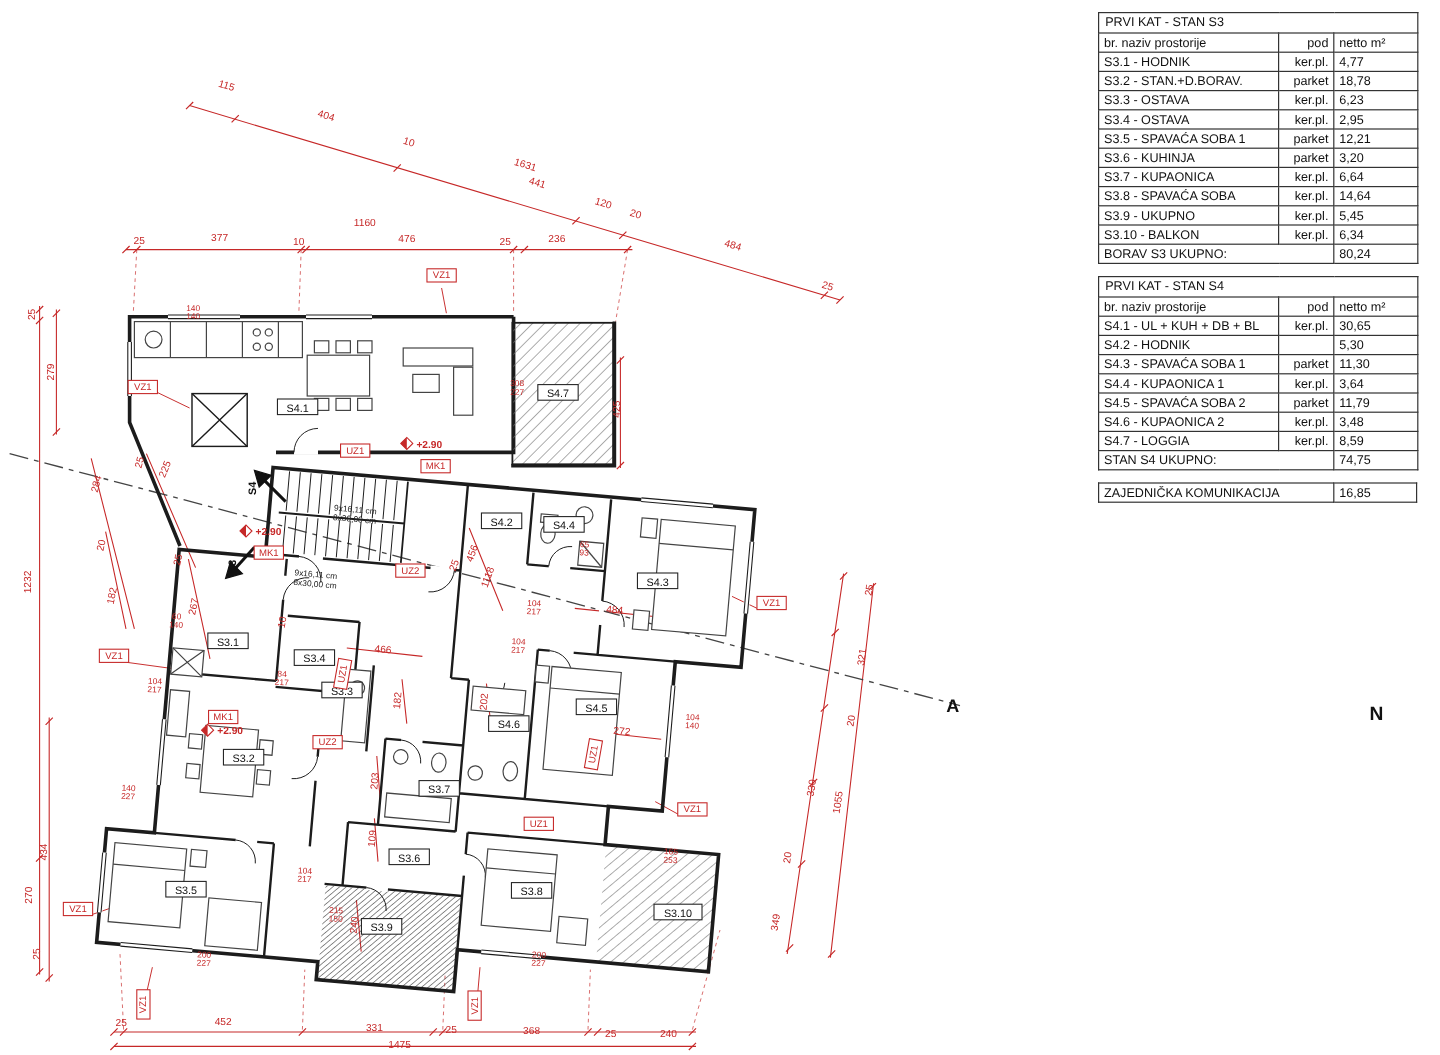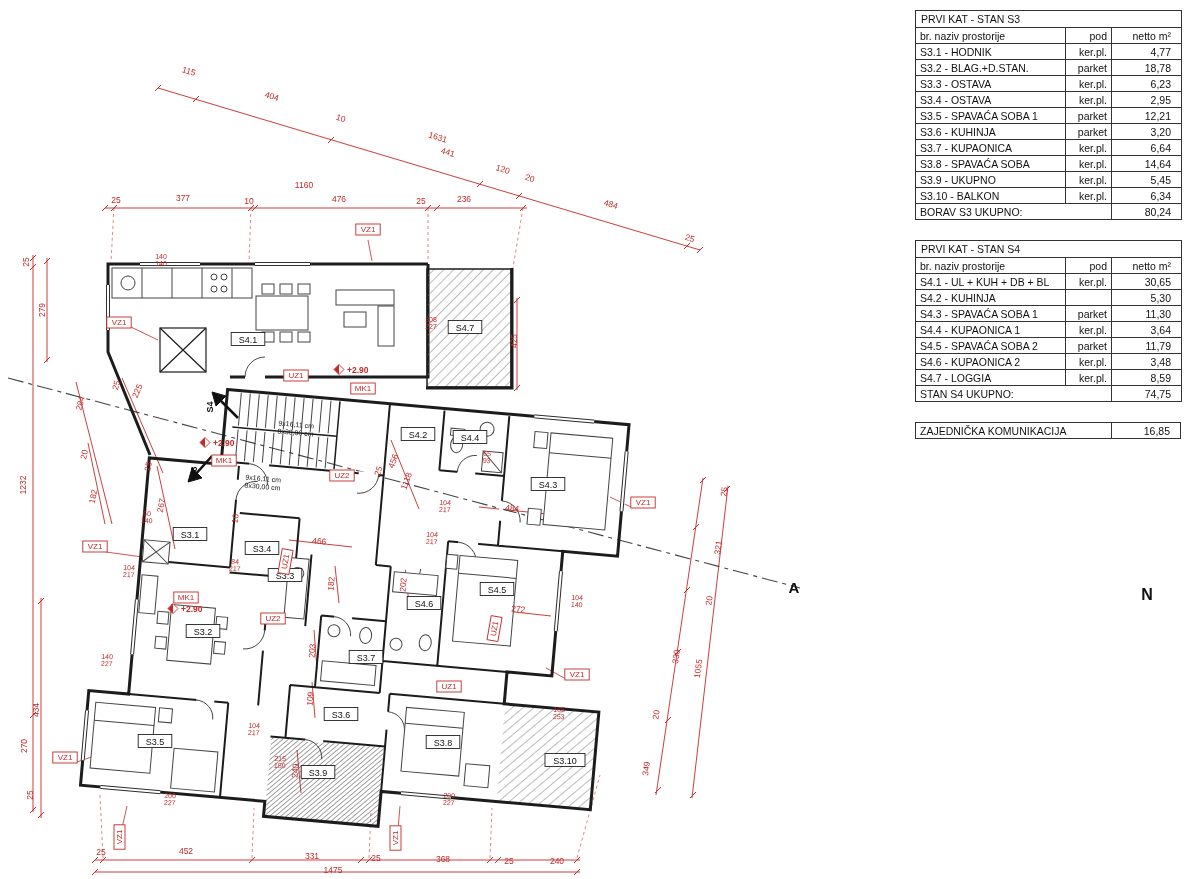--- a/index.html
+++ b/index.html
@@ -9,24 +9,24 @@
   svg.plan{position:absolute;left:0;top:0}
   svg text{font-family:"Liberation Sans",sans-serif}
   .dim{fill:#c62828;font-size:8.5px;text-anchor:middle}
   .fix{fill:#c62828;font-size:7px;text-anchor:middle}
   .roomtxt{fill:#111;font-size:9px;text-anchor:middle}
   .redtxt{fill:#c62828;font-size:8px;text-anchor:middle}
   .note{fill:#222;font-size:7px;text-anchor:middle}
   .misc{fill:#111;text-anchor:middle}
   .elev{fill:#c62828;font-size:8.5px;font-weight:bold}
   .tables{position:absolute;left:915px;top:10px;width:266px;font-size:10.5px}
-  table.t{border-collapse:collapse;width:100%;margin-bottom:20px;table-layout:fixed}
+  table.t{border-collapse:collapse;width:100%;margin-bottom:10px;table-layout:fixed}
   table.t td{border:1px solid #333;height:16px;padding:1px 4px;overflow:hidden;white-space:nowrap}
   table.t td.title{padding:2px 5px}
-  table.t td.num{text-align:right;padding-right:10px}
+  table.t td.num{text-align:left;padding-right:10px}
   table.t td.pod{text-align:right;padding-left:5px}
   table.t col.c-name{width:150px}
   table.t col.c-pod{width:46px}
   table.t col.c-num{width:70px}
   table.small{margin-bottom:8px}
   table.small td.lbl{width:196px}
 </style>
 </head>
 <body>
 
@@ -465,21 +465,21 @@
             <td>br.  naziv prostorije</td>
             <td class="pod">pod</td>
             <td class="num">netto m²</td>
           </tr>
           <tr>
             <td>S3.1 - HODNIK</td>
             <td class="pod">ker.pl.</td>
             <td class="num">4,77</td>
           </tr>
           <tr>
-            <td>S3.2 - BLAG.+D.STAN.</td>
+            <td>S3.2 - STAN.+D.BORAV.</td>
             <td class="pod">parket</td>
             <td class="num">18,78</td>
           </tr>
           <tr>
             <td>S3.3 - OSTAVA</td>
             <td class="pod">ker.pl.</td>
             <td class="num">6,23</td>
           </tr>
           <tr>
             <td>S3.4 - OSTAVA</td>
@@ -536,21 +536,21 @@
             <td>br.  naziv prostorije</td>
             <td class="pod">pod</td>
             <td class="num">netto m²</td>
           </tr>
           <tr>
             <td>S4.1 - UL + KUH + DB + BL</td>
             <td class="pod">ker.pl.</td>
             <td class="num">30,65</td>
           </tr>
           <tr>
-            <td>S4.2 - KUHINJA</td>
+            <td>S4.2 - HODNIK</td>
             <td class="pod"></td>
             <td class="num">5,30</td>
           </tr>
           <tr>
             <td>S4.3 - SPAVAĆA SOBA 1</td>
             <td class="pod">parket</td>
             <td class="num">11,30</td>
           </tr>
           <tr>
             <td>S4.4 - KUPAONICA 1</td>

